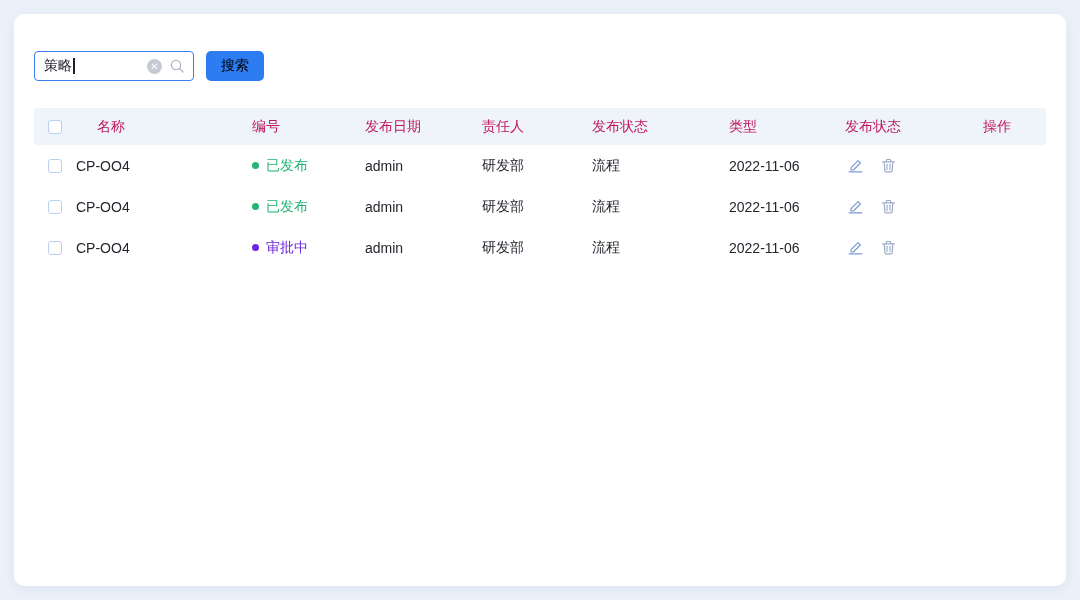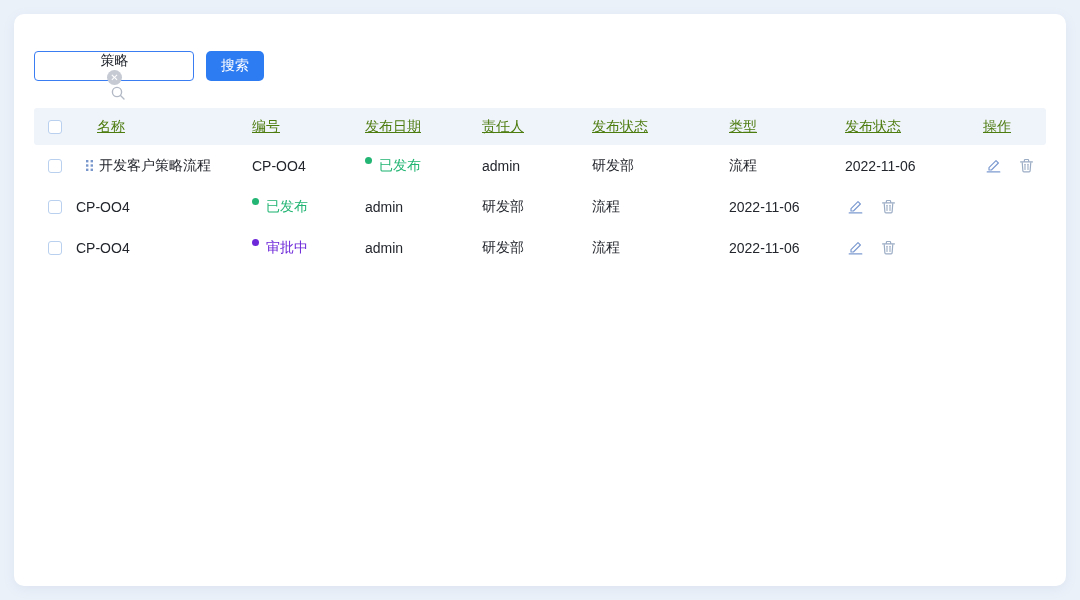--- a/index.html
+++ b/index.html
@@ -32,21 +32,20 @@
   }
   .search-box {
     width: 160px;
     height: 30px;
     border: 1.5px solid #3a7df3;
     border-radius: 4px;
     background: #fff;
     display: flex;
     align-items: center;
     padding: 0 8px 0 9px;
-    flex-direction: column;
   }
   .search-text {
     font-size: 14px;
     color: #1b1f27;
     flex: 0 0 auto;
   }
   .caret {
     display: inline-block;
     width: 1.5px;
     height: 16px;
@@ -66,57 +65,56 @@
     text-align: center;
     cursor: pointer;
     flex: 0 0 auto;
   }
   .mag-icon { margin-left: 7px; flex: 0 0 auto; display: flex; }
   .search-button {
     margin-left: 12px;
     height: 30px;
     padding: 0 15px;
     background: #2e7cf2;
-    color: #ffffff;
+    color: #000000;
     font-size: 14px;
     border: none;
     border-radius: 5px;
     cursor: pointer;
     font-family: inherit;
   }
   
   .table { margin-top: 27px; }
   .tr {
     display: grid;
     grid-template-columns: 42px 176px 113px 117px 110px 137px 116px 138px 1fr;
     align-items: center;
   }
   .thead {
     height: 37px;
     background: #eff3fa;
     border-radius: 3px;
-    color: #4d7c0f;
+    color: #be185d;
     font-size: 14px;
-    text-decoration: underline;
   }
   .tbody .tr { height: 41px; font-size: 14px; color: #23262d; }
   .td { overflow: hidden; white-space: nowrap; }
   .col-check { display: flex; justify-content: center; }
   .checkbox {
     width: 14px; height: 14px;
     border: 1px solid #b9d0ee;
     border-radius: 3px;
     background: #fff;
     cursor: pointer;
     display: inline-block;
   }
   .col-name { display: flex; align-items: center; padding-left: 9px; }
   .thead .col-name { padding-left: 21px; }
   .drag { display: flex; margin-right: 5px; cursor: grab; }
-  .status-wrap { display: flex; }
+  .status-wrap { display: flex; align-items: center; }
   .dot {
     width: 7px; height: 7px;
     border-radius: 50%;
     background: currentColor;
     margin-right: 7px;
     flex: 0 0 auto;
   }
   .col-actions { display: flex; align-items: center; gap: 18px; padding-left: 3px; }
   .icon-btn { display: flex; cursor: pointer; }
 </style>
@@ -154,35 +152,20 @@
       <div class="td">发布状态</div>
       <div class="td">类型</div>
       <div class="td">发布状态</div>
       <div class="td">操作</div>
     </div>
     <div class="tbody">
   <div class="tr">
     <div class="td col-check">
       <span class="checkbox"></span>
     </div>
-    <div class="td col-name">
-      <span class="drag">
-        <svg width="9" height="13" viewBox="0 0 9 13">
-          <g fill="#7a97cc">
-            <rect x="1" y="1" width="2.4" height="2.4"></rect>
-                  <rect x="5.6" y="1" width="2.4" height="2.4"></rect>
-            <rect x="1" y="5.3" width="2.4" height="2.4"></rect>
-                  <rect x="5.6" y="5.3" width="2.4" height="2.4"></rect>
-            <rect x="1" y="9.6" width="2.4" height="2.4"></rect>
-                  <rect x="5.6" y="9.6" width="2.4" height="2.4"></rect>
-          </g>
-        </svg>
-      </span>
-      <span>开发客户策略流程</span>
-    </div>
     <div class="td">CP-OO4</div>
     <div class="td">
       <span class="status-wrap" style="color: rgb(34, 181, 115);">
         <span class="dot"></span>
         <span>已发布</span>
       </span>
     </div>
     <div class="td">admin</div>
     <div class="td">研发部</div>
     <div class="td">流程</div>

